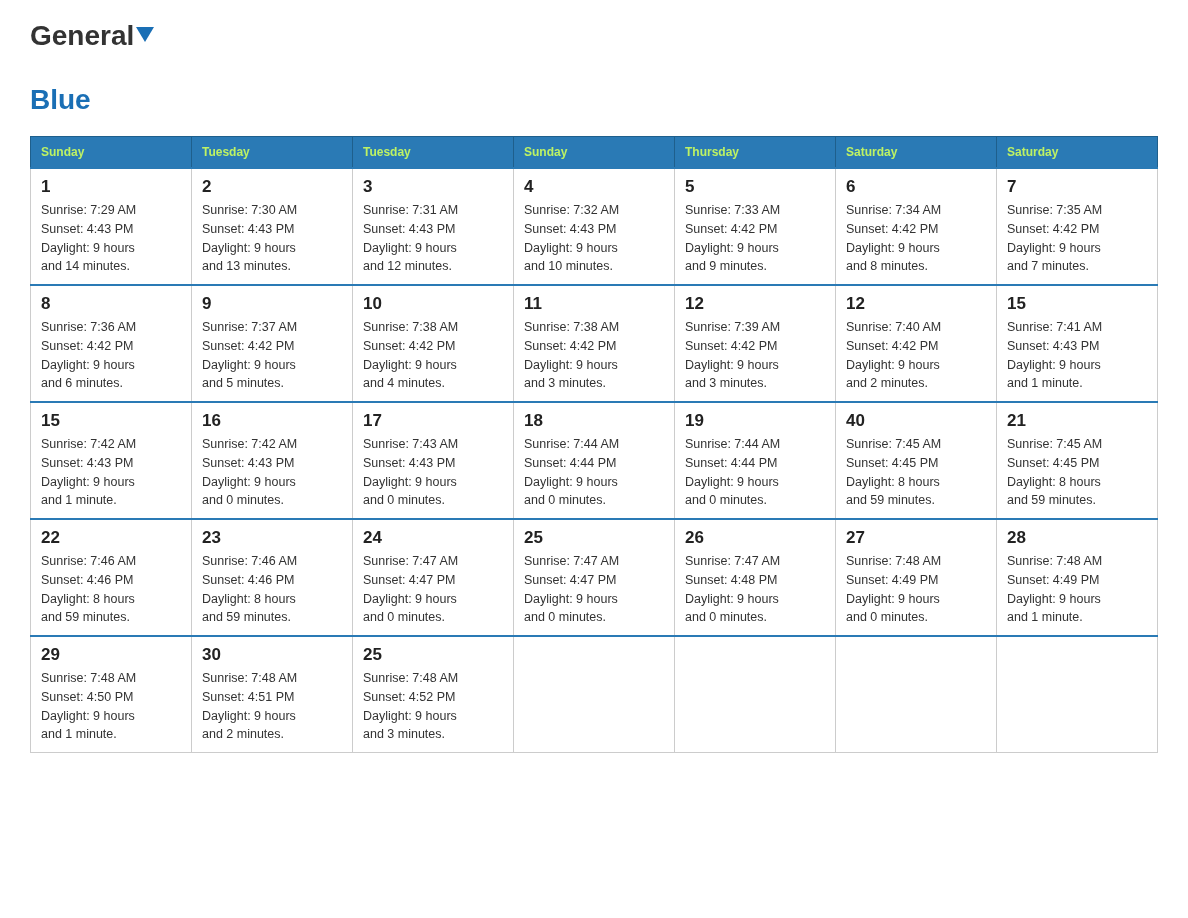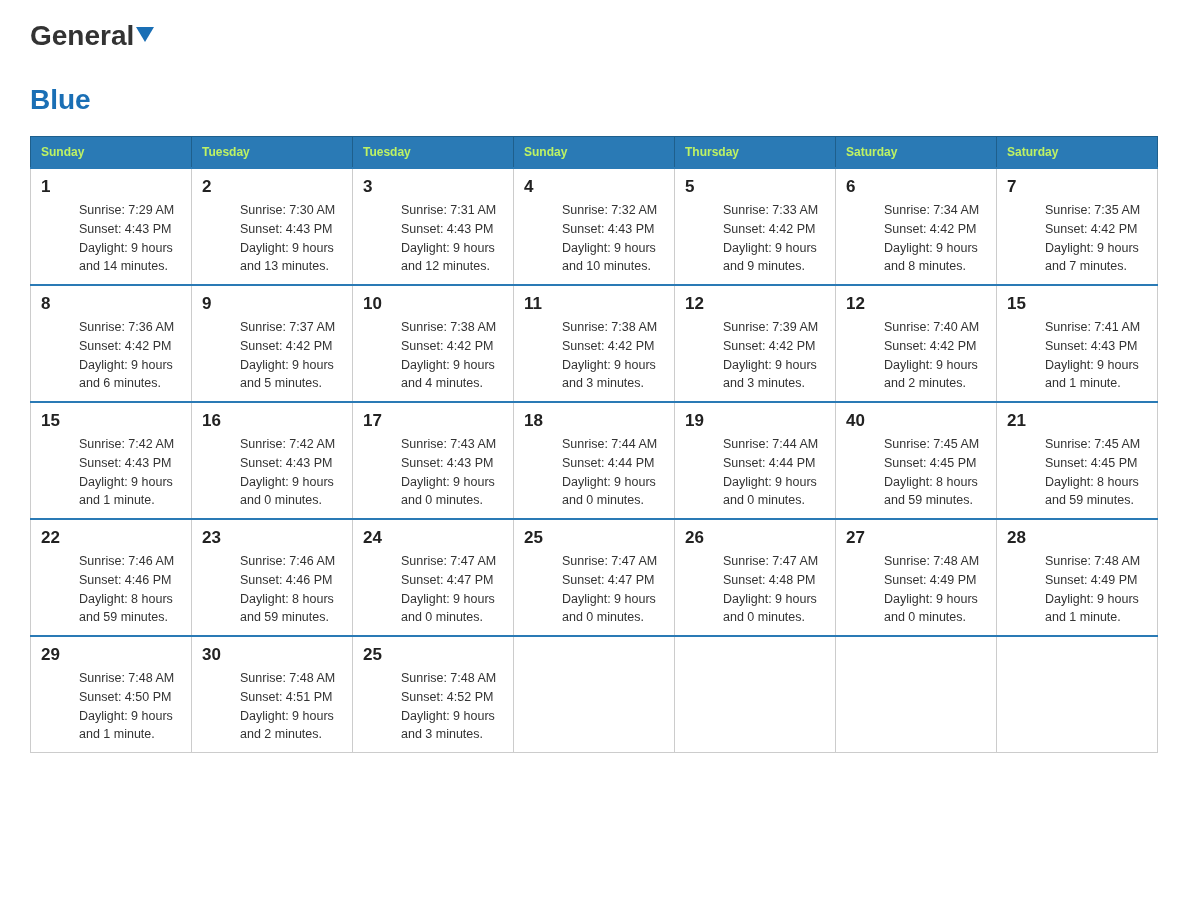--- a/index.html
+++ b/index.html
@@ -93,21 +93,20 @@
       font-weight: bold;
       color: #222;
       display: block;
       margin-bottom: 4px;
     }
 
     .calendar-table tbody tr td .day-info {
       font-size: 12.5px;
       line-height: 1.5;
       color: #333;
-      margin-left: 38px;
     }
 
     .calendar-table tbody tr.week-row td {
       border-top: 2px solid #2a7ab5;
     }
 
     .empty-cell {
       background: #fff;
     }
 

